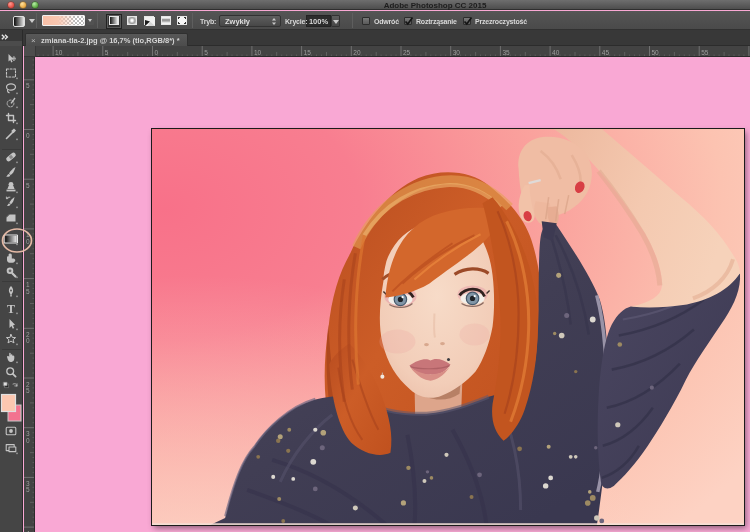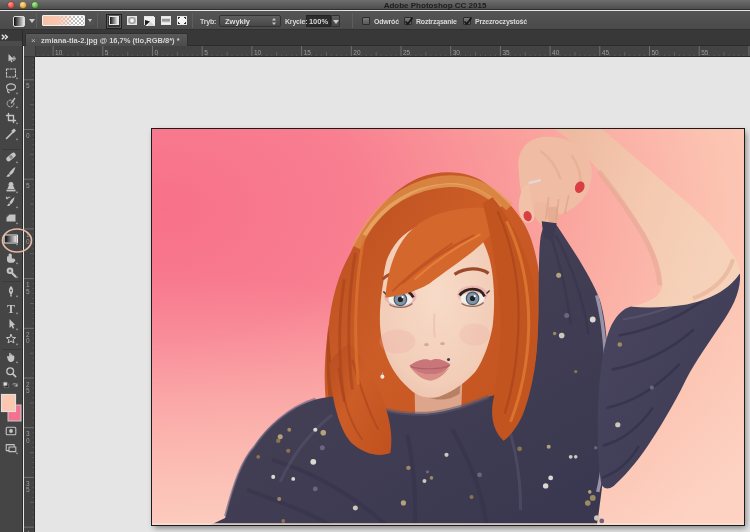--- a/index.html
+++ b/index.html
@@ -1,15 +1,15 @@
 <!DOCTYPE html>
 <html><head><meta charset="utf-8"><style>
 *{margin:0;padding:0;box-sizing:border-box}
 html,body{width:750px;height:532px;overflow:hidden;background:#282828}
-#app{position:relative;width:750px;height:532px;font-family:"Liberation Sans",sans-serif;background:#e5e5e5;transform:translateZ(0);text-decoration:underline;}
+#app{position:relative;width:750px;height:532px;font-family:"Liberation Sans",sans-serif;background:#f9a8d4;transform:translateZ(0);text-decoration:underline;}
 .abs{position:absolute}
 #titlebar{left:0;top:0;width:750px;height:10px;background:linear-gradient(#6e6e6e,#4e4e4e);border-bottom:1px solid #2f2f2f}
 .tl{position:absolute;top:2px;width:6px;height:6px;border-radius:50%}
 
 #optbar{left:0;top:11px;width:750px;height:19px;background:linear-gradient(#555,#4a4a4a);border-bottom:1px solid #313131}
 .sep{position:absolute;top:2px;width:1px;height:15px;background:#3e3e3e;border-right:1px solid #5e5e5e}
 #presetbox{left:13px;top:5px;width:12px;height:11px;border:1px solid #ddd;border-radius:2px;background:linear-gradient(90deg,#0a0a0a,#e8e8e8)}
 .dda{width:0;height:0;border-left:3px solid transparent;border-right:3px solid transparent;border-top:4px solid #ccc}
 #gradbar{left:42px;top:4px;width:43px;height:10.5px;border:1px solid #f0f0f0;border-radius:1px;background:
  linear-gradient(90deg, #f8c0a8 0%, #f9c6b0 35%, rgba(249,198,176,0) 78%),

